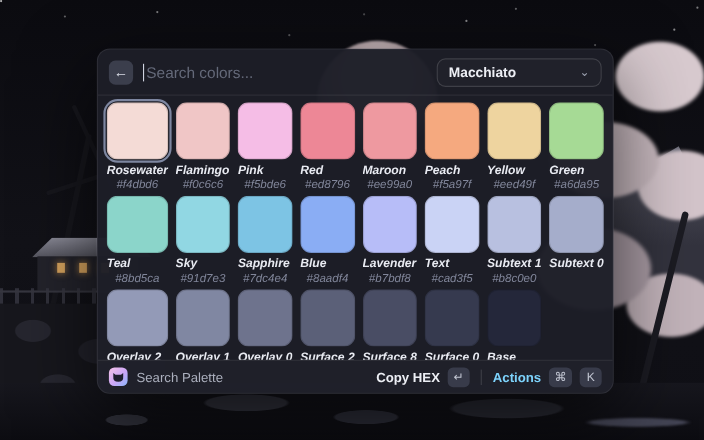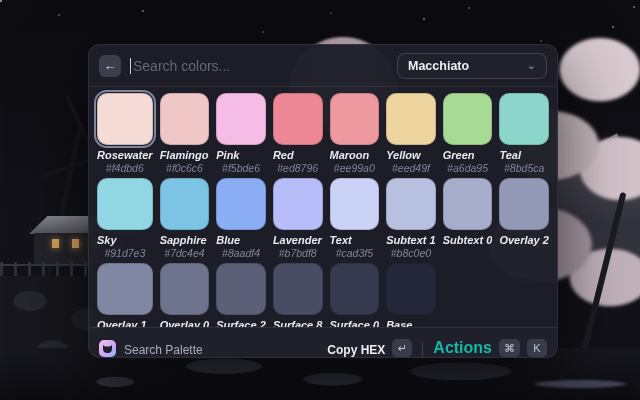--- a/index.html
+++ b/index.html
@@ -115,34 +115,34 @@
   .grid-wrap { flex: 1; overflow: hidden; padding: 6px 8px 0; font-style: italic; }
   .grid { display: grid; grid-template-columns: repeat(8, 1fr); column-gap: 7px; }
   .cell { margin-bottom: 3px; cursor: pointer; }
   .swatch { height: 52px; border-radius: 10px; margin-bottom: 4px;
     border: 1px solid rgba(0,0,0,.15); }
   .swatch.selected { outline: 2px solid #7d86a0; outline-offset: 1px; }
   .cname { font-size: 11px; line-height: 13px; font-weight: 700; color: #e9ebf2;
     white-space: nowrap; overflow: hidden; }
   .chex { font-size: 10.5px; line-height: 13px; color: #81869a; white-space: nowrap; text-align: center; }
 
-  .dlg-footer { flex: 0 0 30px; height: 30px; display: flex; align-items: flex-end;
+  .dlg-footer { flex: 0 0 30px; height: 30px; display: flex; align-items: center;
     padding: 0 10px; border-top: 1px solid rgba(255,255,255,.08);
     background: rgba(255,255,255,.015); }
   .app-icon { width: 17px; height: 17px; border-radius: 5px; flex: 0 0 17px;
     background: linear-gradient(135deg, #f5c2e7 0%, #cba6f7 55%, #89b4fa 100%);
     display: flex; align-items: center; justify-content: center; }
   .app-label { margin-left: 8px; font-size: 12px; color: #abafbd; font-weight: 500; }
   .f-spacer { flex: 1; }
   .f-action-primary { font-size: 12px; font-weight: 700; color: #eceef4; cursor: pointer; margin-left: 13px; }
   .kbd { margin-left: 7px; min-width: 20px; height: 18px; padding: 0 5px; border-radius: 5px;
     background: #383b4a; color: #c2c6d2; font-size: 11px; line-height: 18px;
     text-align: center; display: inline-block; }
   .f-divider { width: 1px; height: 14px; background: rgba(255,255,255,.14); margin: 0 10px; }
-  .f-action-secondary { font-size: 16px; font-weight: 600; color: #14b8a6; cursor: pointer; }
+  .f-action-secondary { font-size: 12px; font-weight: 600; color: #7dd3fc; cursor: pointer; }
 </style>
 </head>
 <body>
 
 <div class="scene">
   <div class="stars"></div>
   <div class="moon"></div>
   <div class="mountain"></div>
   <div class="tree-left"></div>
   <div class="branch b1"></div>
@@ -201,20 +201,25 @@
     <div class="cname">Red</div>
     <div class="chex">#ed8796</div>
   </div>
 
   <div class="cell">
     <div class="swatch" style="background: rgb(238, 153, 160);"></div>
     <div class="cname">Maroon</div>
     <div class="chex">#ee99a0</div>
   </div>
 
+  <div class="cell">
+    <div class="swatch" style="background: rgb(245, 169, 127);"></div>
+    <div class="cname">Peach</div>
+    <div class="chex">#f5a97f</div>
+  </div>
 
   <div class="cell">
     <div class="swatch" style="background: rgb(238, 212, 159);"></div>
     <div class="cname">Yellow</div>
     <div class="chex">#eed49f</div>
   </div>
 
   <div class="cell">
     <div class="swatch" style="background: rgb(166, 218, 149);"></div>
     <div class="cname">Green</div>

